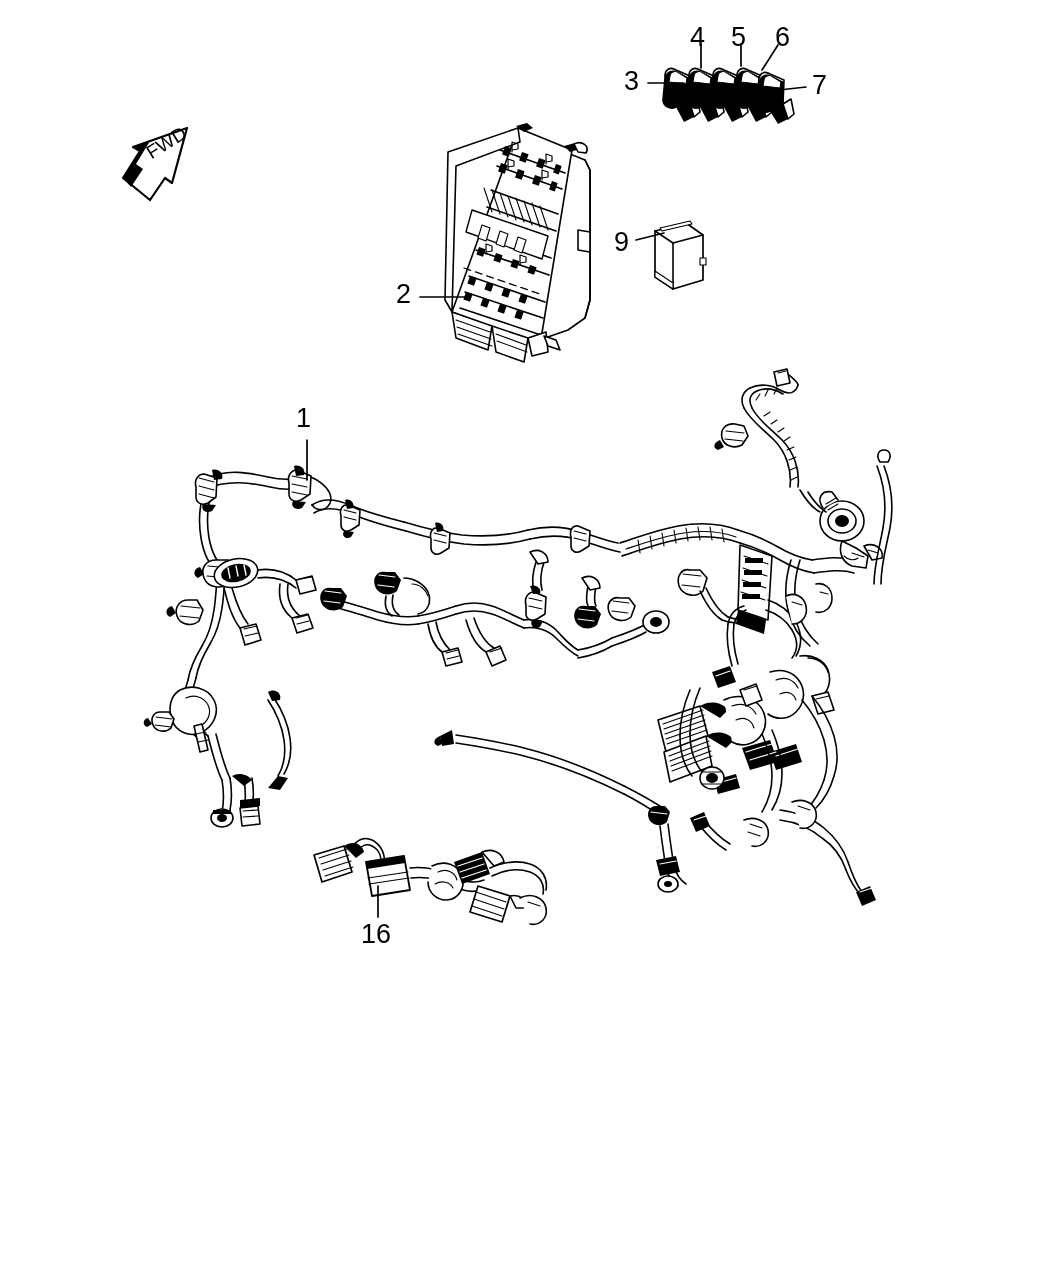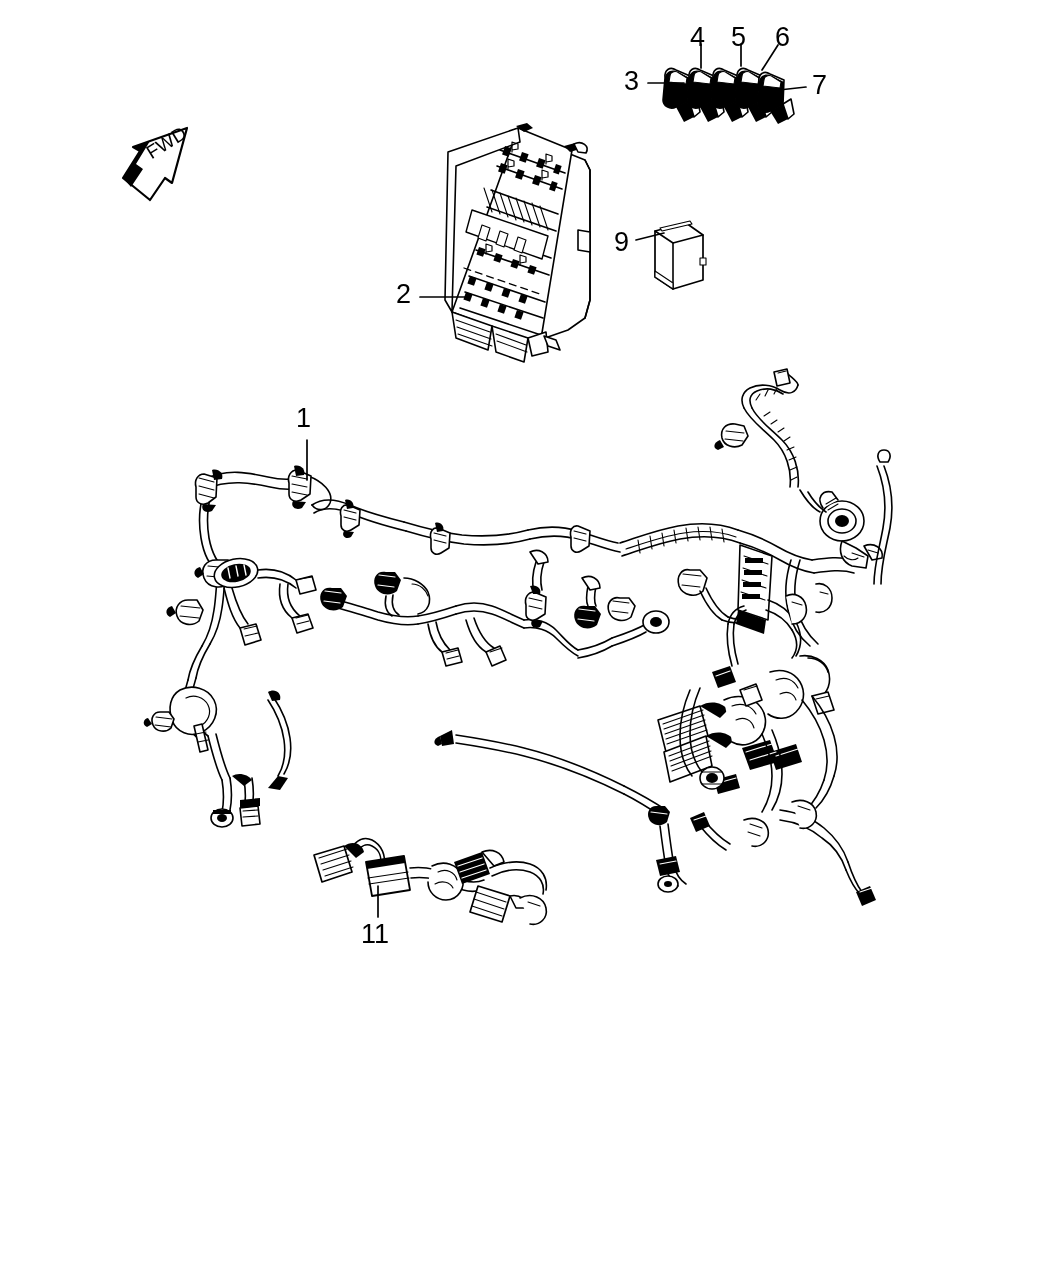--- a/index.html
+++ b/index.html
@@ -596,17 +596,17 @@
 
   <div id="callout-layer">
       <div class="callout-num" style="left: 296px; top: 405px;">1</div>
       <div class="callout-num" style="left: 396px; top: 281px;">2</div>
       <div class="callout-num" style="left: 624px; top: 68px;">3</div>
       <div class="callout-num" style="left: 690px; top: 24px;">4</div>
       <div class="callout-num" style="left: 731px; top: 24px;">5</div>
       <div class="callout-num" style="left: 775px; top: 24px;">6</div>
       <div class="callout-num" style="left: 812px; top: 72px;">7</div>
       <div class="callout-num" style="left: 614px; top: 229px;">9</div>
-      <div class="callout-num" style="left: 361px; top: 921px;">11</div>
+      <div class="callout-num" style="left: 361px; top: 921px;">16</div>
       <div class="callout-num" style="left: 143px; top: 146px; font-size: 19px; letter-spacing: 0px; transform: rotate(-32deg); transform-origin: left top;">FWD</div>
     </div>
 
 </div>
 
 </body></html>

